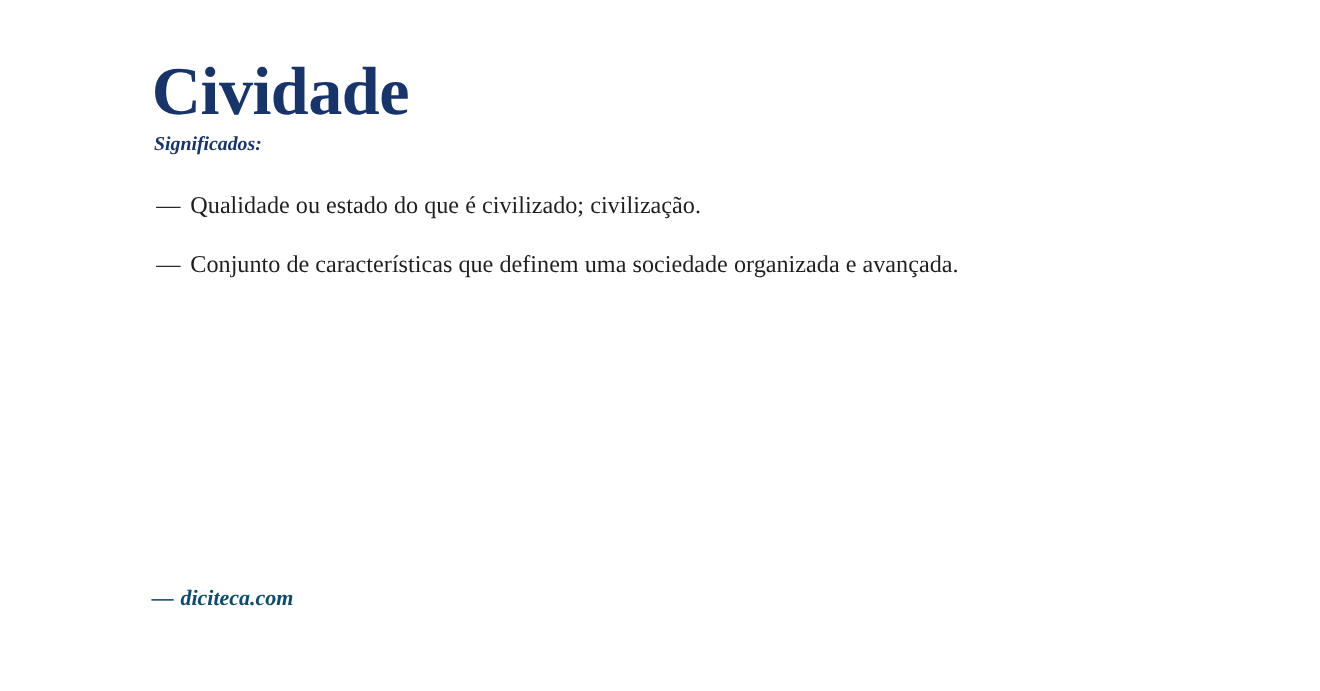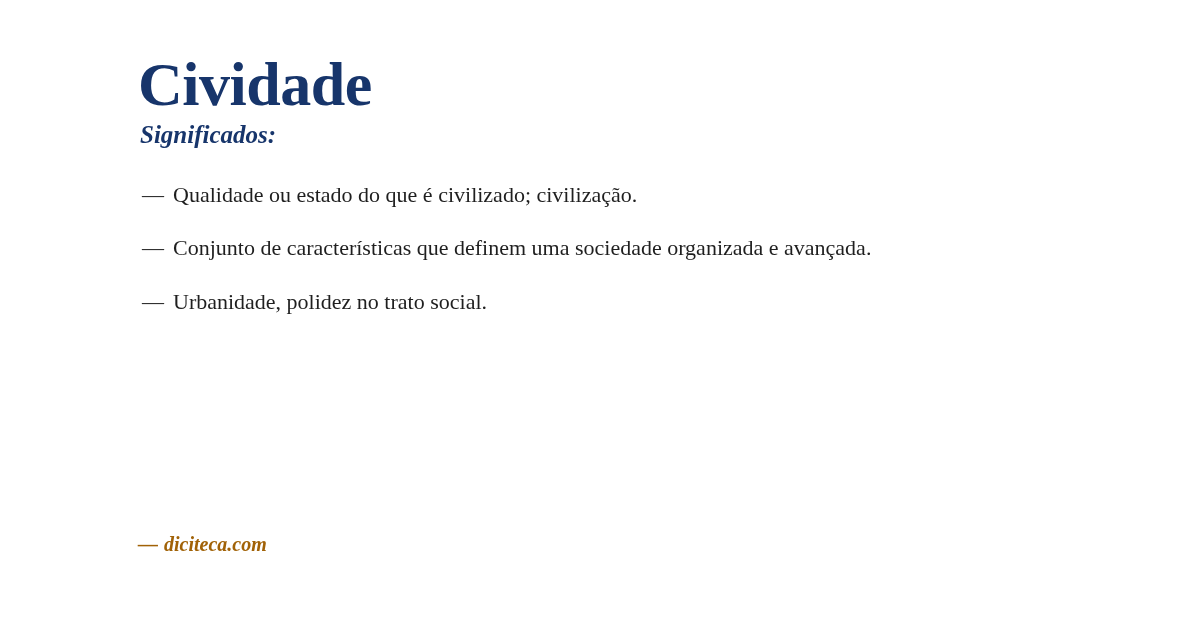--- a/index.html
+++ b/index.html
@@ -30,21 +30,21 @@
     font-size: 62px;
     line-height: 1.05;
     font-weight: 700;
     letter-spacing: -0.5px;
     color: #17356b;
     font-family: "Liberation Serif", "DejaVu Serif", serif;
   }
 
   .entry-subtitle {
     margin: 4px 0 0 2px;
-    font-size: 25px;
+    font-size: 18px;
     line-height: 1.1;
     font-weight: 700;
     font-style: italic;
     color: #17356b;
     font-family: "Liberation Serif", "DejaVu Serif", serif;
   }
 
   .definitions {
     list-style: none;
     margin: 0;
@@ -77,21 +77,21 @@
   }
 
   .source-line {
     position: absolute;
     left: 138px;
     top: 532px;
     font-size: 20px;
     line-height: 1.2;
     font-style: italic;
     font-weight: 700;
-    color: #a16207;
+    color: #0c4a6e;
     font-family: "Liberation Serif", "DejaVu Serif", serif;
   }
 
   .source-dash {
     padding-right: 6px;
   }
 
   .source-name {
     display: inline;
   }
@@ -108,23 +108,20 @@
   <ul class="definitions">
 
     <li class="definition-item">
       <span class="def-dash">—</span><span class="def-text">Qualidade ou estado do que é civilizado; civilização.</span>
     </li>
 
     <li class="definition-item">
       <span class="def-dash">—</span><span class="def-text">Conjunto de características que definem uma sociedade organizada e avançada.</span>
     </li>
 
-    <li class="definition-item">
-      <span class="def-dash">—</span><span class="def-text">Urbanidade, polidez no trato social.</span>
-    </li>
 
 
   </ul>
 
   <div class="source-line">
     <span class="source-dash">—</span><span class="source-name">diciteca.com</span>
   </div>
 
 </div>
 

